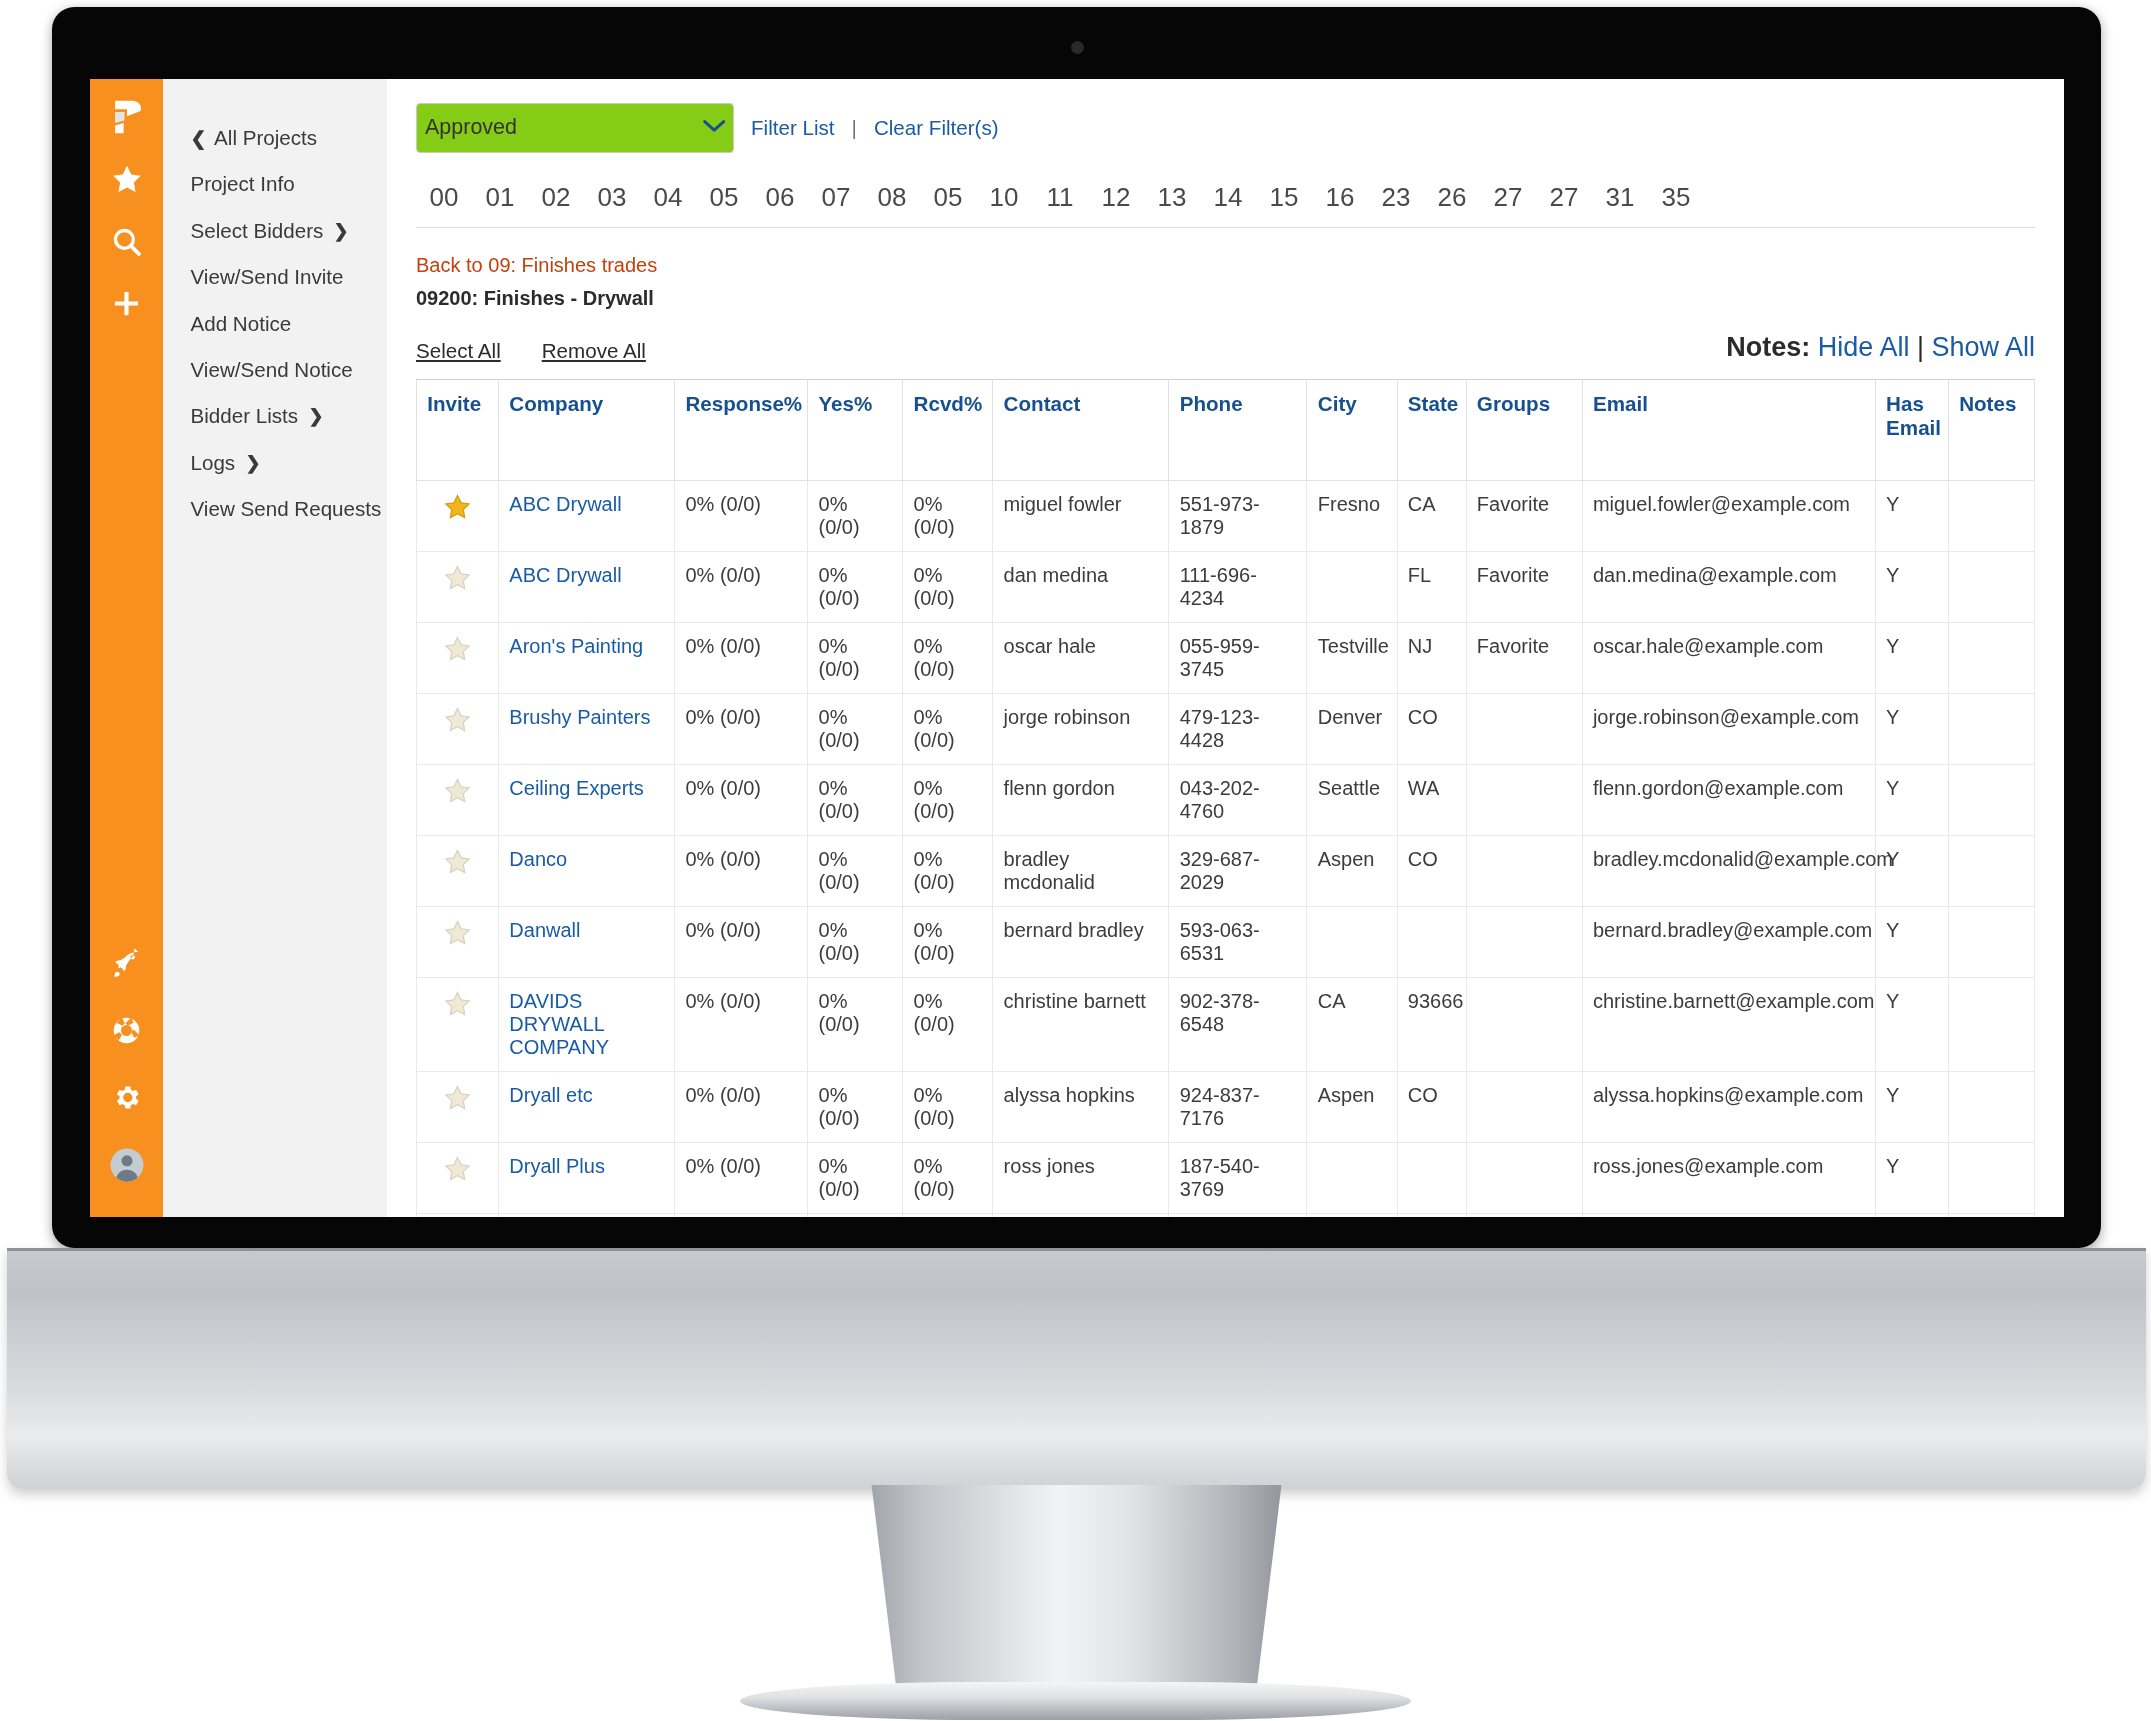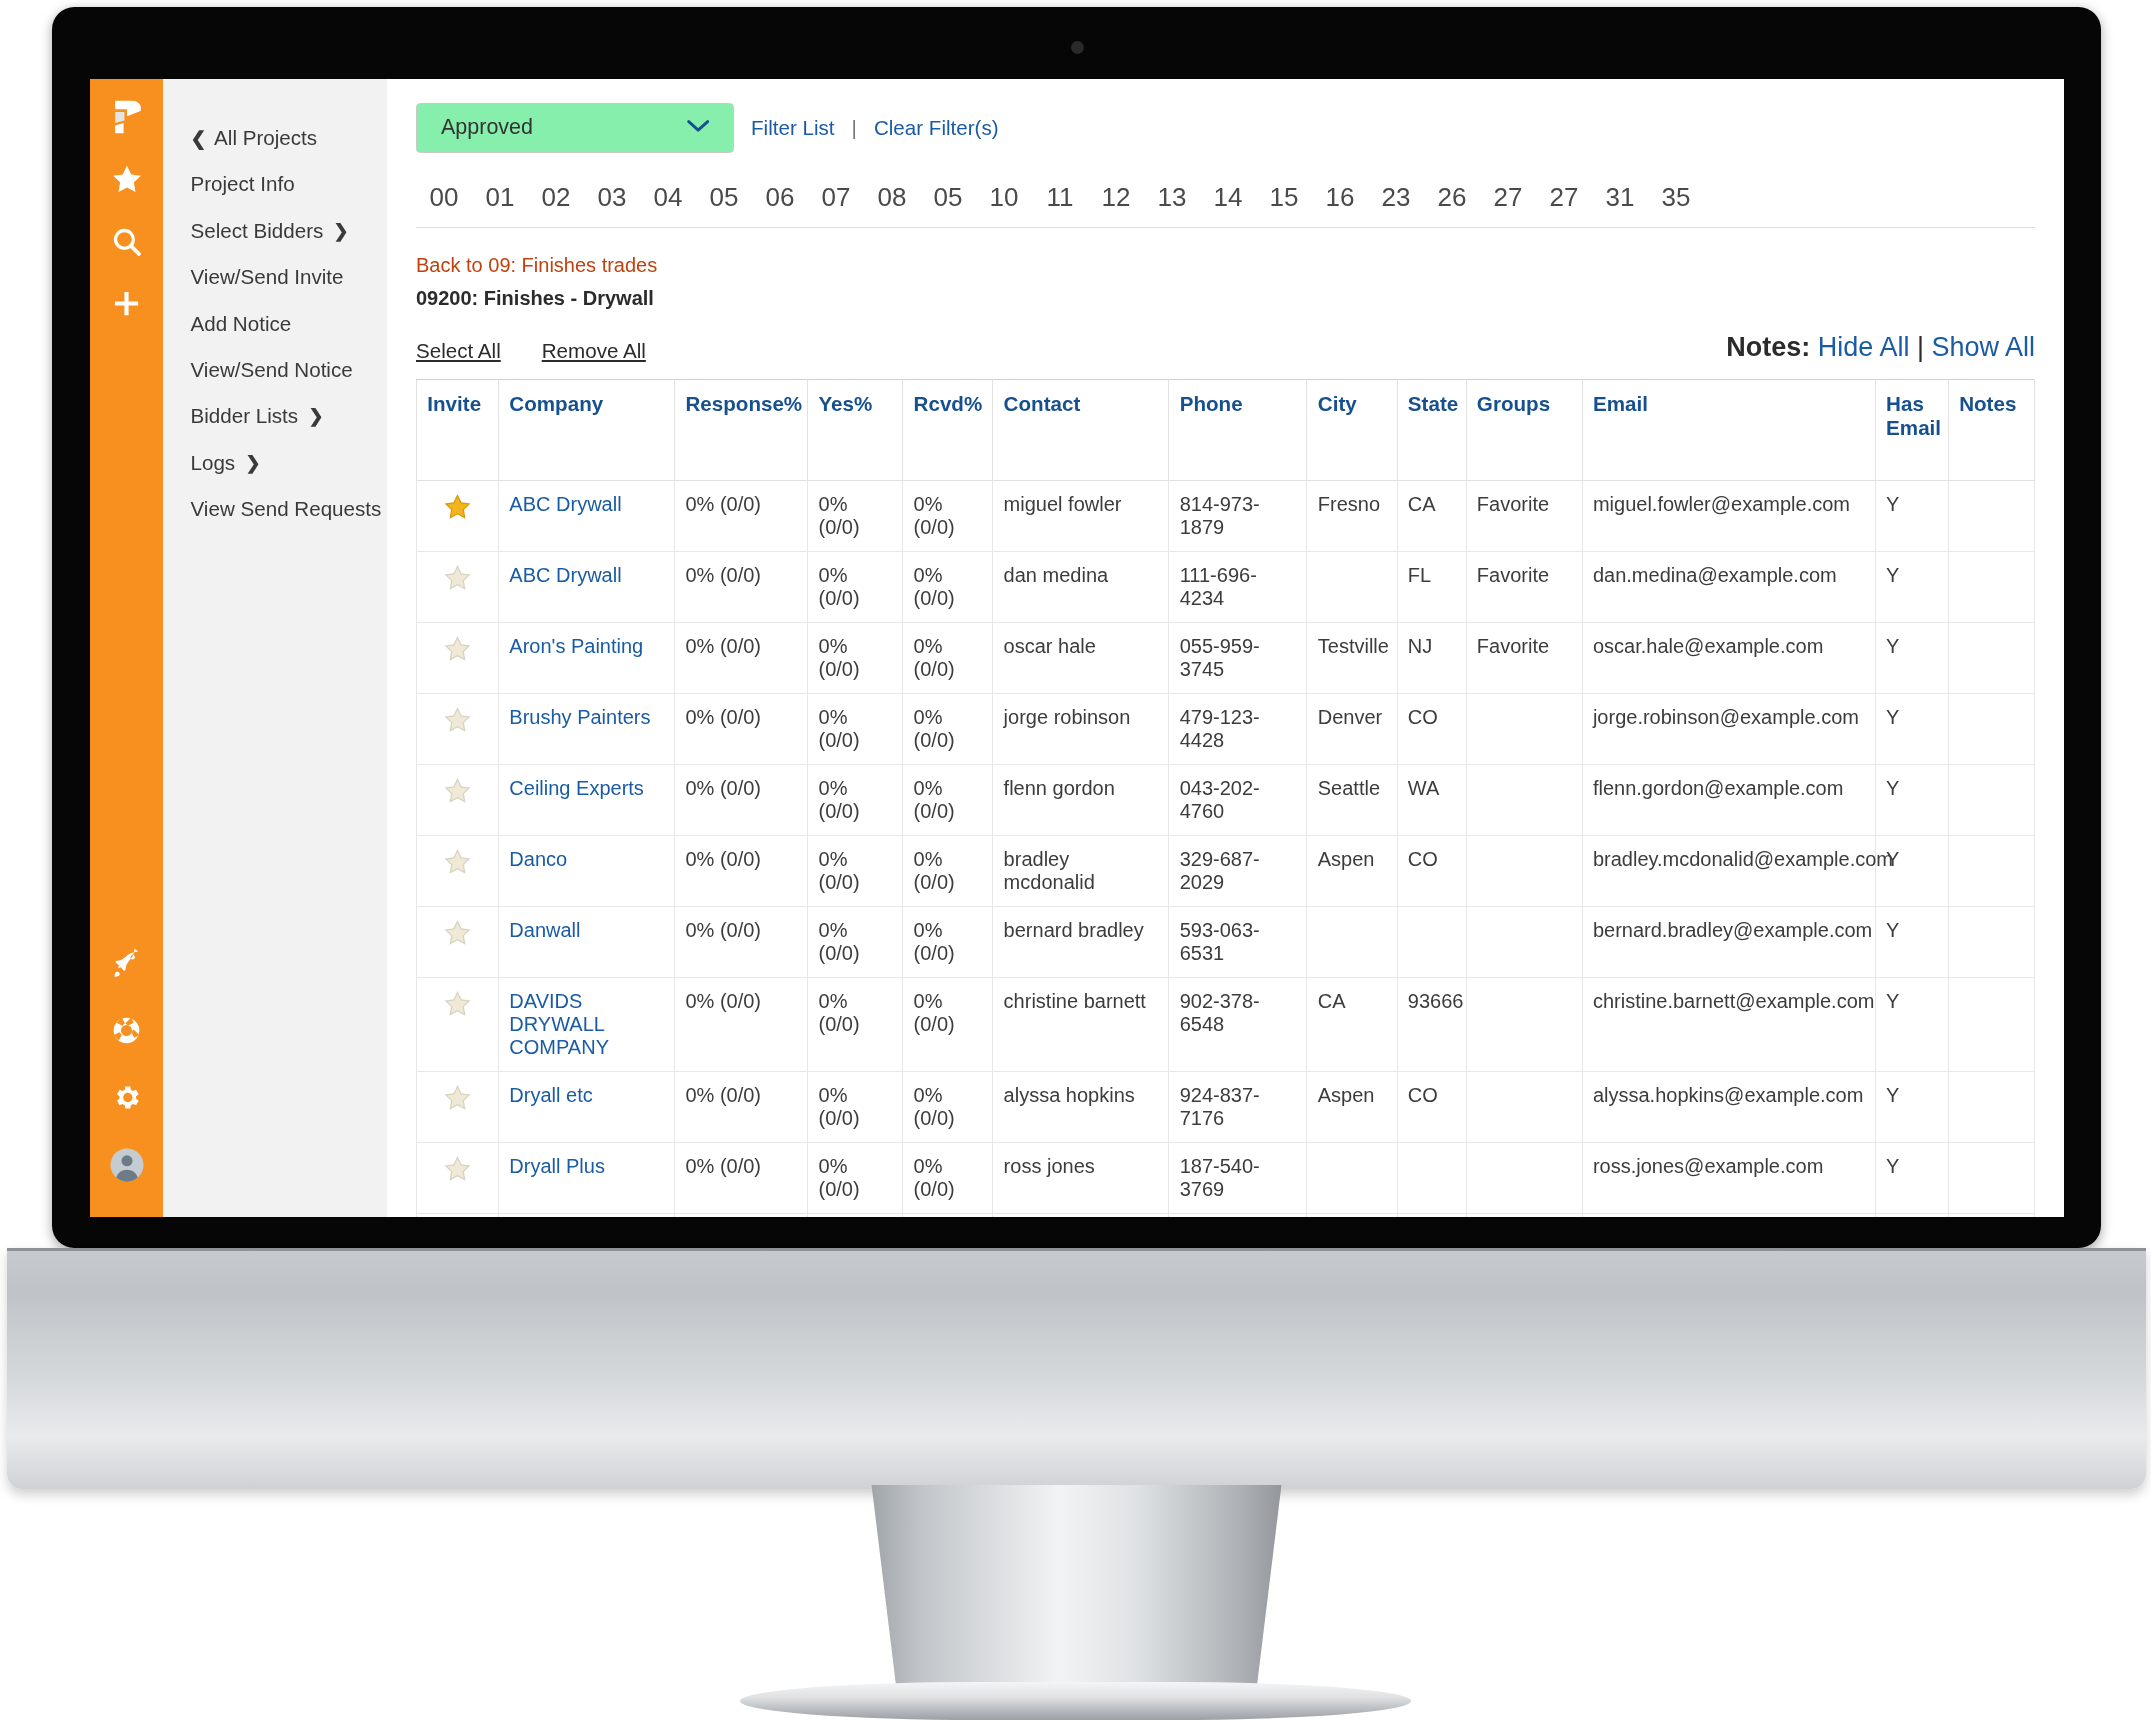--- a/index.html
+++ b/index.html
@@ -116,24 +116,24 @@
     padding: 24px 29px 0 29px;
     overflow: hidden;
     position: relative;
   }
 
   .filter-row { display:flex; align-items:center; gap:17px; }
   #status-select {
     width: 318px; height: 50px;
     border: 0.9px solid #c9c9c9;
     border-radius: 4.3px;
-    background: #86efac;
+    background: #84cc16;
     font-size: 21.5px;
     color: #333;
-    padding: 0 24px;
+    padding: 0 8px;
     display:flex; align-items:center; justify-content:space-between;
     cursor:pointer;
   }
   #status-select .caret { color:#1c5fa8; font-size:17px; }
   .link { color:#1a5ba6; font-size:20.6px; cursor:pointer; }
   .sep { color:#777; font-size:20.6px; }
 
   #divisions {
     margin-top: 29px;
     display:flex;
@@ -400,21 +400,21 @@
         <tbody>
             <tr>
               <td class="invite"><svg class="star" viewBox="0 0 24 24">
                   <path d="M12 2.2l3.05 6.2 6.85 1-4.95 4.83 1.17 6.82L12 17.82 5.88 21.05l1.17-6.82L2.1 9.4l6.85-1z" fill="#f2b61c" stroke="#d79a0c" stroke-width="1.1"></path>
                 </svg></td>
               <td class="company"><a>ABC Drywall</a></td>
               <td>0% (0/0)</td>
               <td>0% (0/0)</td>
               <td>0% (0/0)</td>
               <td>miguel fowler</td>
-              <td>814-973-1879</td>
+              <td>551-973-1879</td>
               <td>Fresno</td>
               <td>CA</td>
               <td>Favorite</td>
               <td>miguel.fowler@example.com</td>
               <td class="hasemail">Y</td>
               <td></td>
             </tr>
             <tr>
               <td class="invite"><svg class="star" viewBox="0 0 24 24">
                   <path d="M12 2.2l3.05 6.2 6.85 1-4.95 4.83 1.17 6.82L12 17.82 5.88 21.05l1.17-6.82L2.1 9.4l6.85-1z" fill="#efe9d6" stroke="#d8d2c0" stroke-width="1.1"></path>

